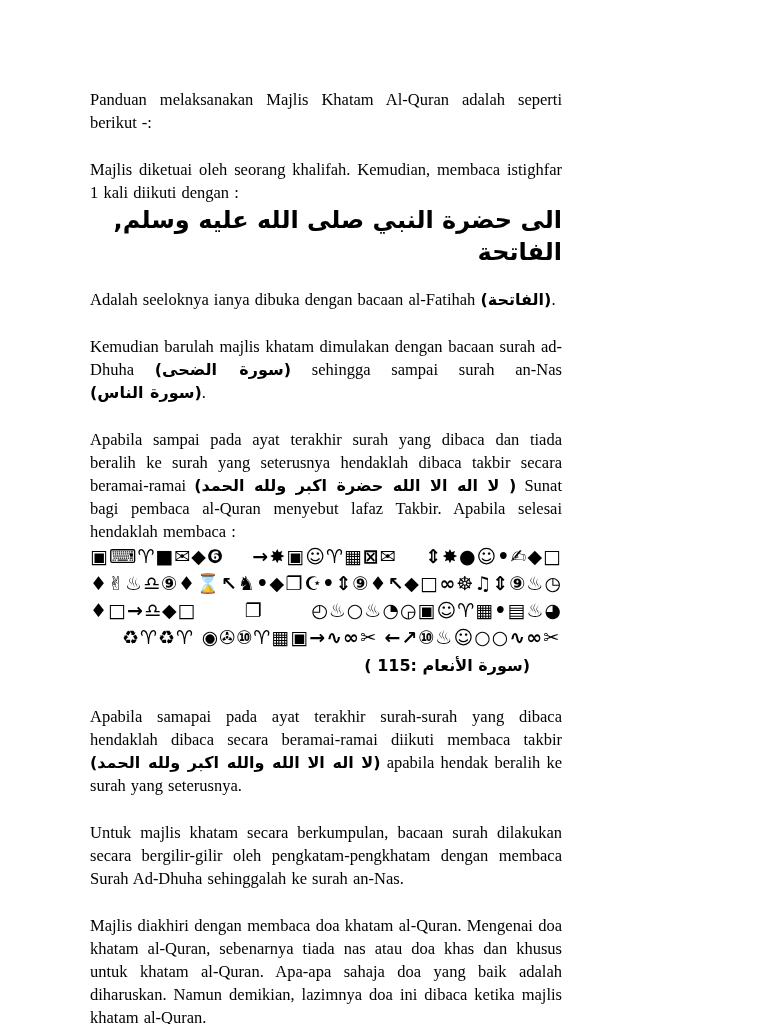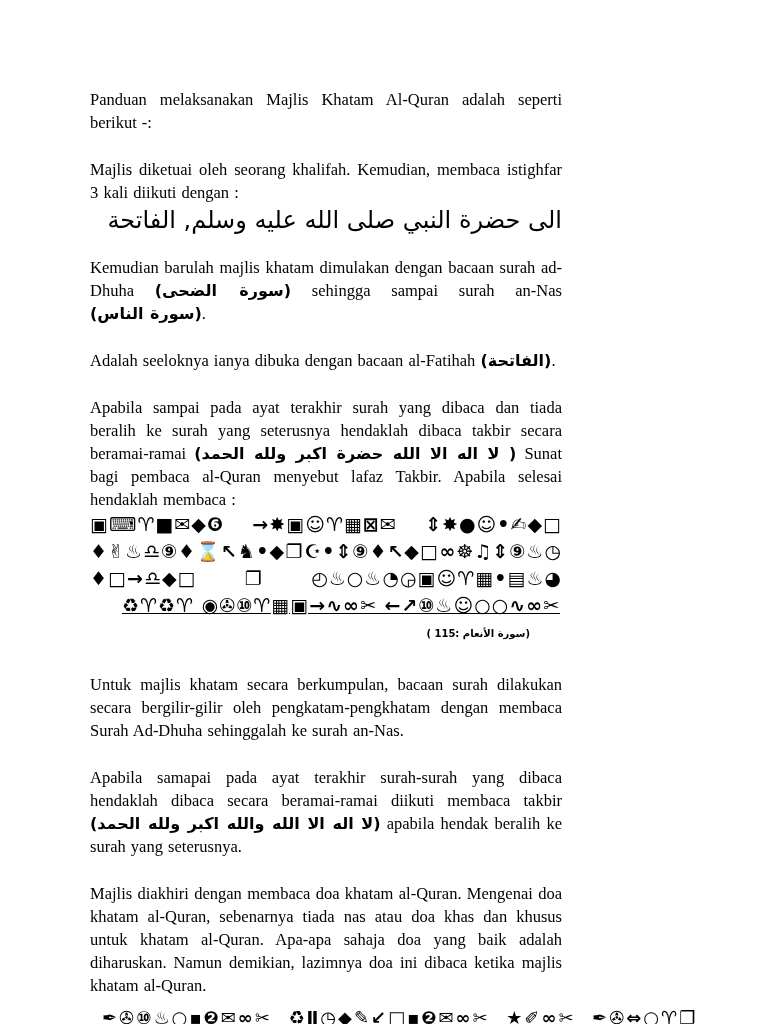--- a/index.html
+++ b/index.html
@@ -28,77 +28,76 @@
     font-family: "DejaVu Sans", sans-serif;
     font-weight: bold;
     line-height: 1;
     white-space: nowrap;
   }
   .ar.inline { font-size: 16px; }
   .arabic-heading {
     direction: rtl;
     text-align: right;
     font-family: "DejaVu Sans", sans-serif;
-    font-weight: normal;
+    font-weight: bold;
     font-size: 24px;
     line-height: 32px;
     margin: 0 0 20px 0;
   }
   .sym-block { margin-bottom: 2px; }
   .sym-line {
     display: flex;
     justify-content: space-between;
     font-family: "DejaVu Sans", sans-serif;
     font-weight: bold;
     font-size: 19px;
     line-height: 27px;
     letter-spacing: 1px;
   }
   .sym-line span { white-space: pre; }
   .sym-line.centered {
     display: block;
     text-align: center;
     padding-left: 30px;
     white-space: pre;
-    text-decoration: underline;
   }
   .verse-caption-wrap {
     text-align: right;
     padding-right: 32px;
     margin-bottom: 26px;
   }
-  .verse-caption-wrap .ar { font-size: 10px; line-height: 26px; }
+  .verse-caption-wrap .ar { font-size: 16px; line-height: 26px; }
   .footer-symbols {
     font-family: "DejaVu Sans", sans-serif;
     font-weight: bold;
     font-size: 18px;
     line-height: 25px;
     letter-spacing: 2px;
     padding-left: 12px;
     white-space: pre;
   }
   .last-para { margin-bottom: 8px; }
 </style>
 </head>
 <body>
 
 <div class="page">
 
   <p class="para">Panduan melaksanakan Majlis Khatam Al-Quran adalah seperti berikut -:</p>
 
-  <p class="para tight">Majlis diketuai oleh seorang khalifah. Kemudian, membaca istighfar 3 kali diikuti dengan :</p>
+  <p class="para tight">Majlis diketuai oleh seorang khalifah. Kemudian, membaca istighfar 1 kali diikuti dengan :</p>
 
   <div class="arabic-heading" dir="rtl">الى حضرة النبي صلى الله عليه وسلم, الفاتحة</div>
 
   <p class="para">
-    <span>Kemudian barulah majlis khatam dimulakan dengan bacaan surah ad-Dhuha </span><span class="ar inline" dir="rtl">(سورة الضحى)</span><span> sehingga sampai surah an-Nas </span><span class="ar inline" dir="rtl">(سورة الناس)</span><span>.</span>
+    <span>Adalah seeloknya ianya dibuka dengan bacaan al-Fatihah </span><span class="ar inline" dir="rtl">(الفاتحة)</span><span>.</span>
   </p>
 
   <p class="para">
-    <span>Adalah seeloknya ianya dibuka dengan bacaan al-Fatihah </span><span class="ar inline" dir="rtl">(الفاتحة)</span><span>.</span>
+    <span>Kemudian barulah majlis khatam dimulakan dengan bacaan surah ad-Dhuha </span><span class="ar inline" dir="rtl">(سورة الضحى)</span><span> sehingga sampai surah an-Nas </span><span class="ar inline" dir="rtl">(سورة الناس)</span><span>.</span>
   </p>
 
   <p class="para tight">
     <span>Apabila sampai pada ayat terakhir surah yang dibaca dan tiada beralih ke surah yang seterusnya hendaklah dibaca takbir secara beramai-ramai </span><span class="ar inline" dir="rtl">( لا اله الا الله حضرة اكبر ولله الحمد)</span><span> Sunat bagi pembaca al-Quran menyebut lafaz Takbir. Apabila selesai hendaklah membaca :</span>
   </p>
 
   <div class="sym-block">
     <div class="sym-line">
       <span>▣⌨♈■✉◆❻</span>
       <span>→✸▣☺♈▦⊠✉</span>
@@ -116,24 +115,24 @@
       <span>❐</span>
       <span>◴♨○♨◔◶▣☺♈▦•▤♨◕</span>
     </div>
     <div class="sym-line centered">♻♈♻♈ ◉✇⑩♈▦▣→∿∞✂ ←↗⑩♨☺○○∿∞✂</div>
   </div>
 
   <div class="verse-caption-wrap">
     <span class="ar" dir="rtl">(سورة الأنعام :115 )</span>
   </div>
 
-  <p class="para">Untuk majlis khatam secara berkumpulan, bacaan surah dilakukan secara bergilir-gilir oleh pengkatam-pengkhatam dengan membaca Surah Ad-Dhuha sehinggalah ke surah an-Nas.</p>
-
   <p class="para">
     <span>Apabila samapai pada ayat terakhir surah-surah yang dibaca hendaklah dibaca secara beramai-ramai diikuti membaca takbir </span><span class="ar inline" dir="rtl">(لا اله الا الله والله اكبر ولله الحمد)</span><span> apabila hendak beralih ke surah yang seterusnya.</span>
   </p>
+
+  <p class="para">Untuk majlis khatam secara berkumpulan, bacaan surah dilakukan secara bergilir-gilir oleh pengkatam-pengkhatam dengan membaca Surah Ad-Dhuha sehinggalah ke surah an-Nas.</p>
 
 
   <p class="para last-para">Majlis diakhiri dengan membaca doa khatam al-Quran. Mengenai doa khatam al-Quran, sebenarnya tiada nas atau doa khas dan khusus untuk khatam al-Quran. Apa-apa sahaja doa yang baik adalah diharuskan. Namun demikian, lazimnya doa ini dibaca ketika majlis khatam al-Quran.</p>
 
   <div class="footer-symbols">✒✇⑩♨○▪❷✉∞✂  ♻Ⅱ◷◆✎↙□▪❷✉∞✂  ★✐∞✂  ✒✇⇔○♈❒</div>
 
 </div>
 
 </body></html>

